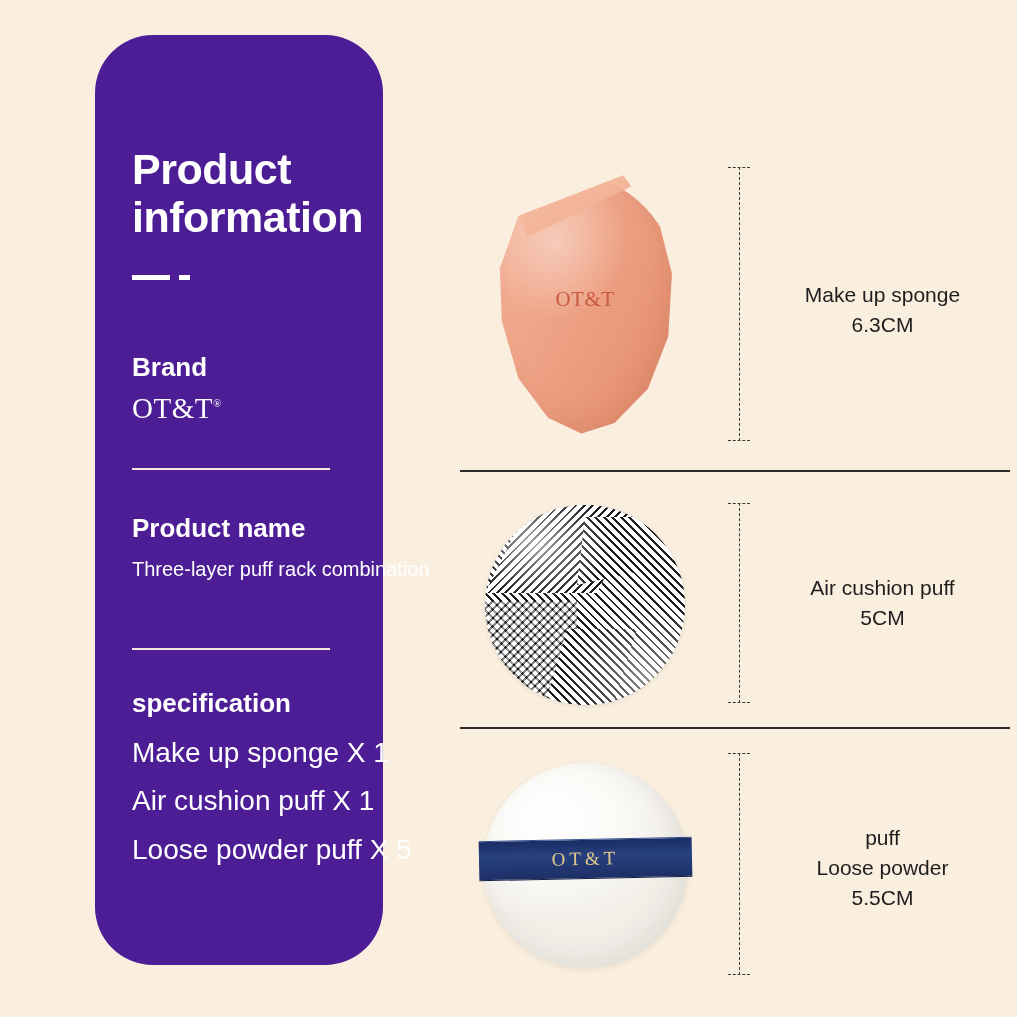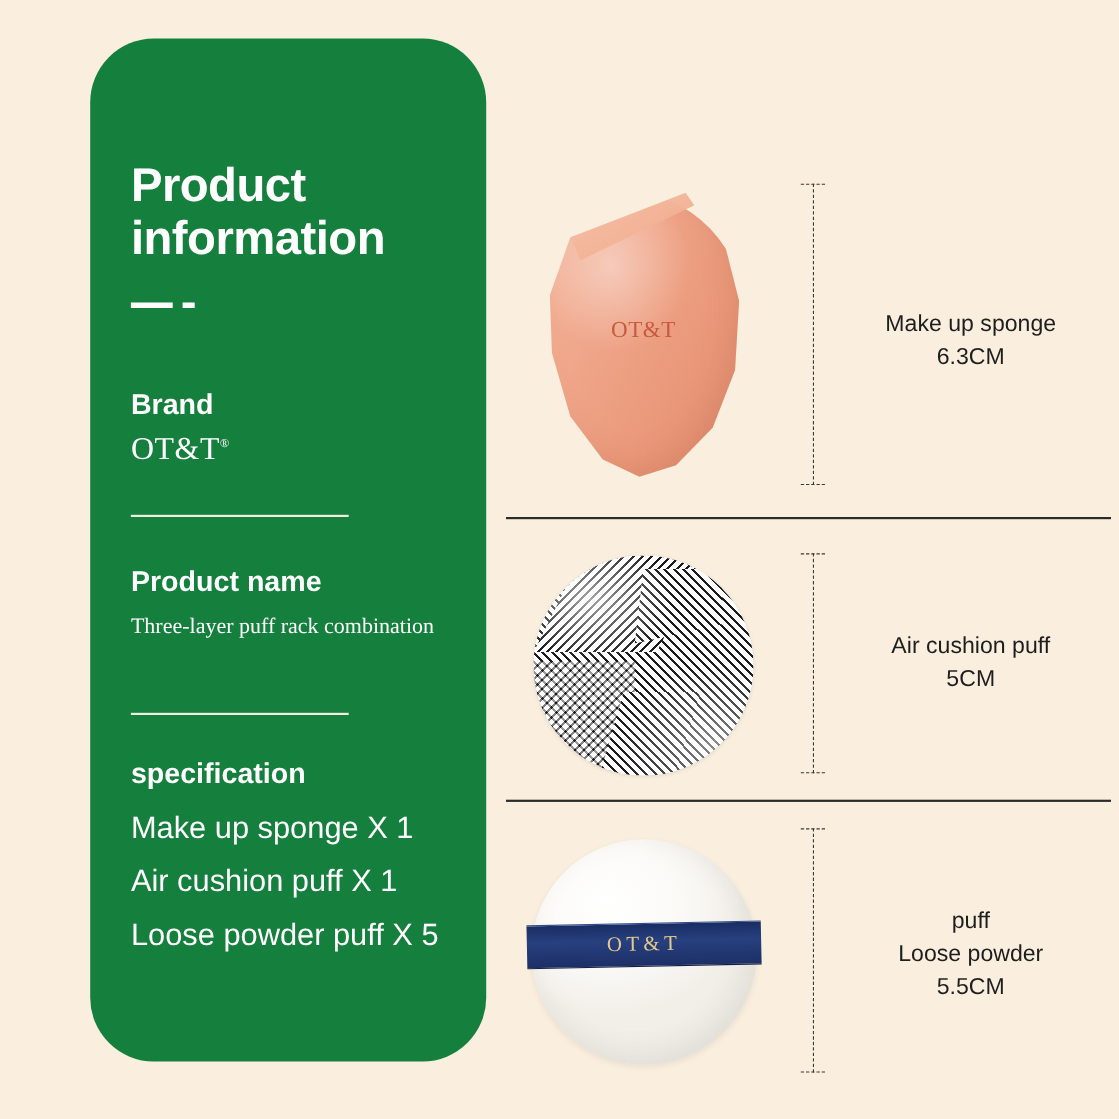--- a/index.html
+++ b/index.html
@@ -11,25 +11,25 @@
     height: 1017px;
     background: #faeede;
     font-family: "Liberation Sans", sans-serif;
     overflow: hidden;
     position: relative;
   }
 
   
   .info-panel {
     position: absolute;
-    left: 82px;
+    left: 95px;
     top: 35px;
-    width: 360px;
+    width: 288px;
     height: 930px;
-    background: #15803d;
+    background: #4c1d95;
     border-radius: 58px;
     box-sizing: border-box;
     padding: 0;
   }
 
   .panel-title {
     position: absolute;
     left: 37px;
     top: 110px;
     width: 300px;
@@ -86,21 +86,20 @@
   .brand-mark sup {
     font-size: 11px;
     vertical-align: super;
   }
 
   .sec-body {
     color: #ffffff;
     font-size: 20px;
     line-height: 1.55;
     margin: 0;
-    font-family: Liberation Serif, serif;
   }
 
   .spec-list {
     list-style: none;
     margin: 0;
     padding: 0;
     color: #ffffff;
     font-size: 28px;
     line-height: 1.72;
   }

